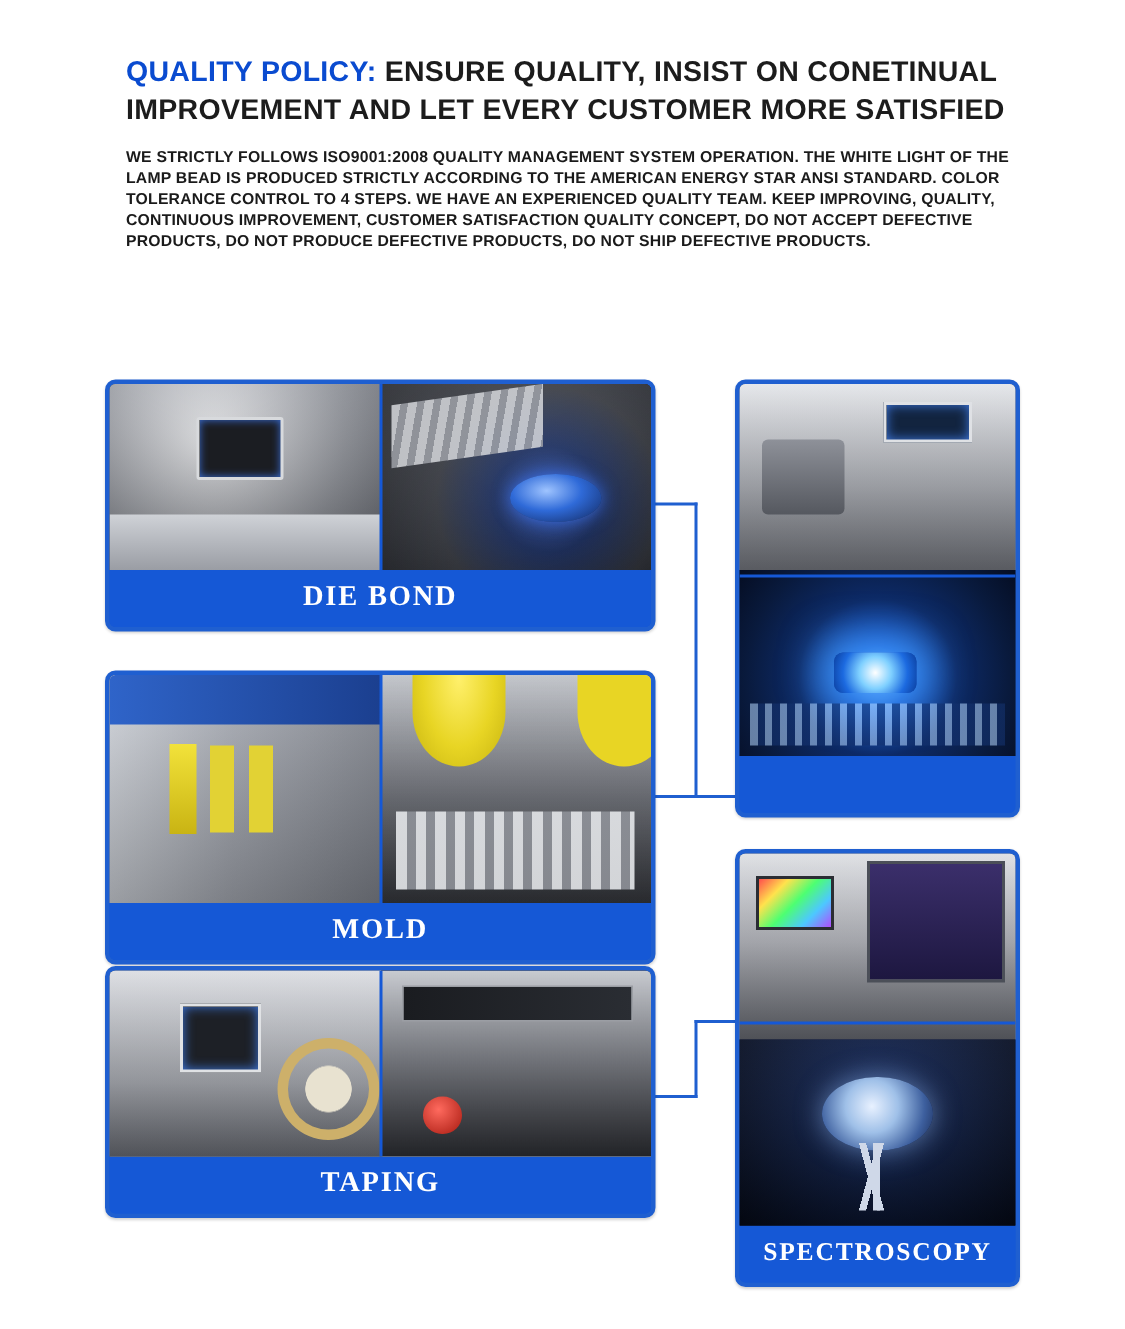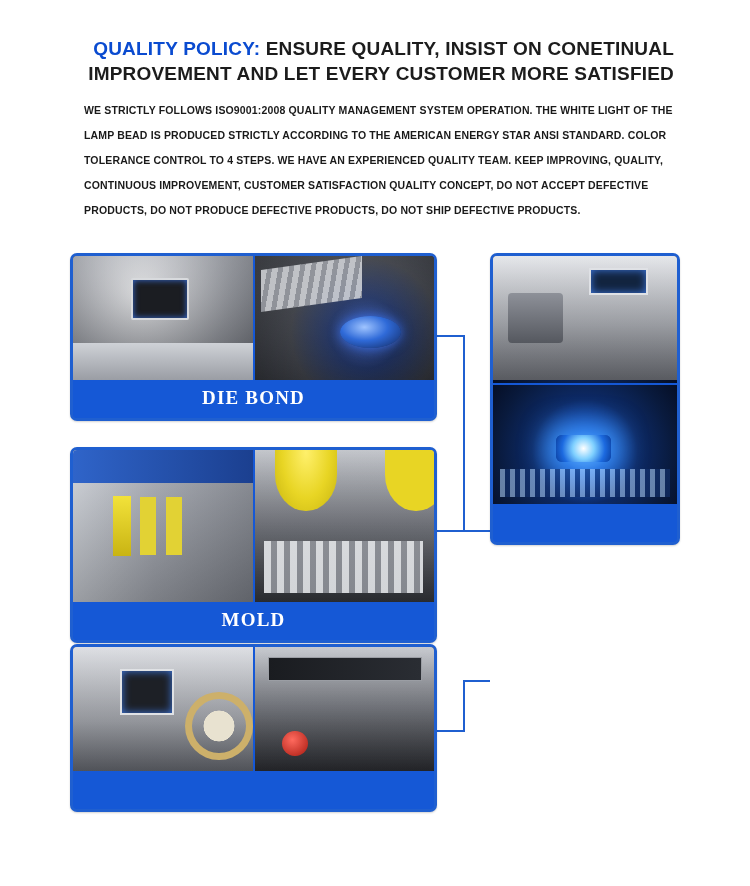--- a/index.html
+++ b/index.html
@@ -23,37 +23,36 @@
     top: 36px;
     width: 590px;
   }
   .policy-heading {
     font-size: 19px;
     line-height: 25px;
     letter-spacing: 0.2px;
     color: #1c1c1c;
     font-weight: bold;
     margin: 0;
-    text-align: right;
   }
   .policy-heading .hl {
     color: #0a4bd0;
   }
   .policy-heading .rest {
     color: #1c1c1c;
     font-weight: bold;
   }
 
   .policy-body {
     position: absolute;
     left: 84px;
     top: 98px;
     width: 594px;
     font-size: 10.5px;
-    line-height: 25px;
+    line-height: 14px;
     letter-spacing: 0.15px;
     color: #1a1a1a;
     font-weight: bold;
     margin: 0;
   }
 
   
   .diagram {
     position: absolute;
     left: 0;
@@ -391,24 +390,33 @@
     <div class="divider"></div>
     <div class="label">MOLD</div>
   </div>
 
   <div class="card" style="left:70px; top:404px; width:367px; height:168px;">
     <div class="photos">
       <div class="photo p-taping-1"></div>
       <div class="photo p-taping-2"></div>
     </div>
     <div class="divider"></div>
+    <div class="label">TAPING</div>
   </div>
 
   <div class="card single" style="left:490px; top:13px; width:190px; height:292px;">
     <div class="photos">
       <div class="photo p-wire-1"></div>
       <div class="photo p-wire-2"></div>
     </div>
     <div class="divider-h" style="top:127px;"></div>
   </div>
 
+  <div class="card single" style="left:490px; top:326px; width:190px; height:292px;">
+    <div class="photos">
+      <div class="photo p-spec-1"></div>
+      <div class="photo p-spec-2"></div>
+    </div>
+    <div class="divider-h" style="top:112px;"></div>
+    <div class="label" style="font-size:17px;">SPECTROSCOPY</div>
+  </div>
 
 </div>
 
 </body></html>

